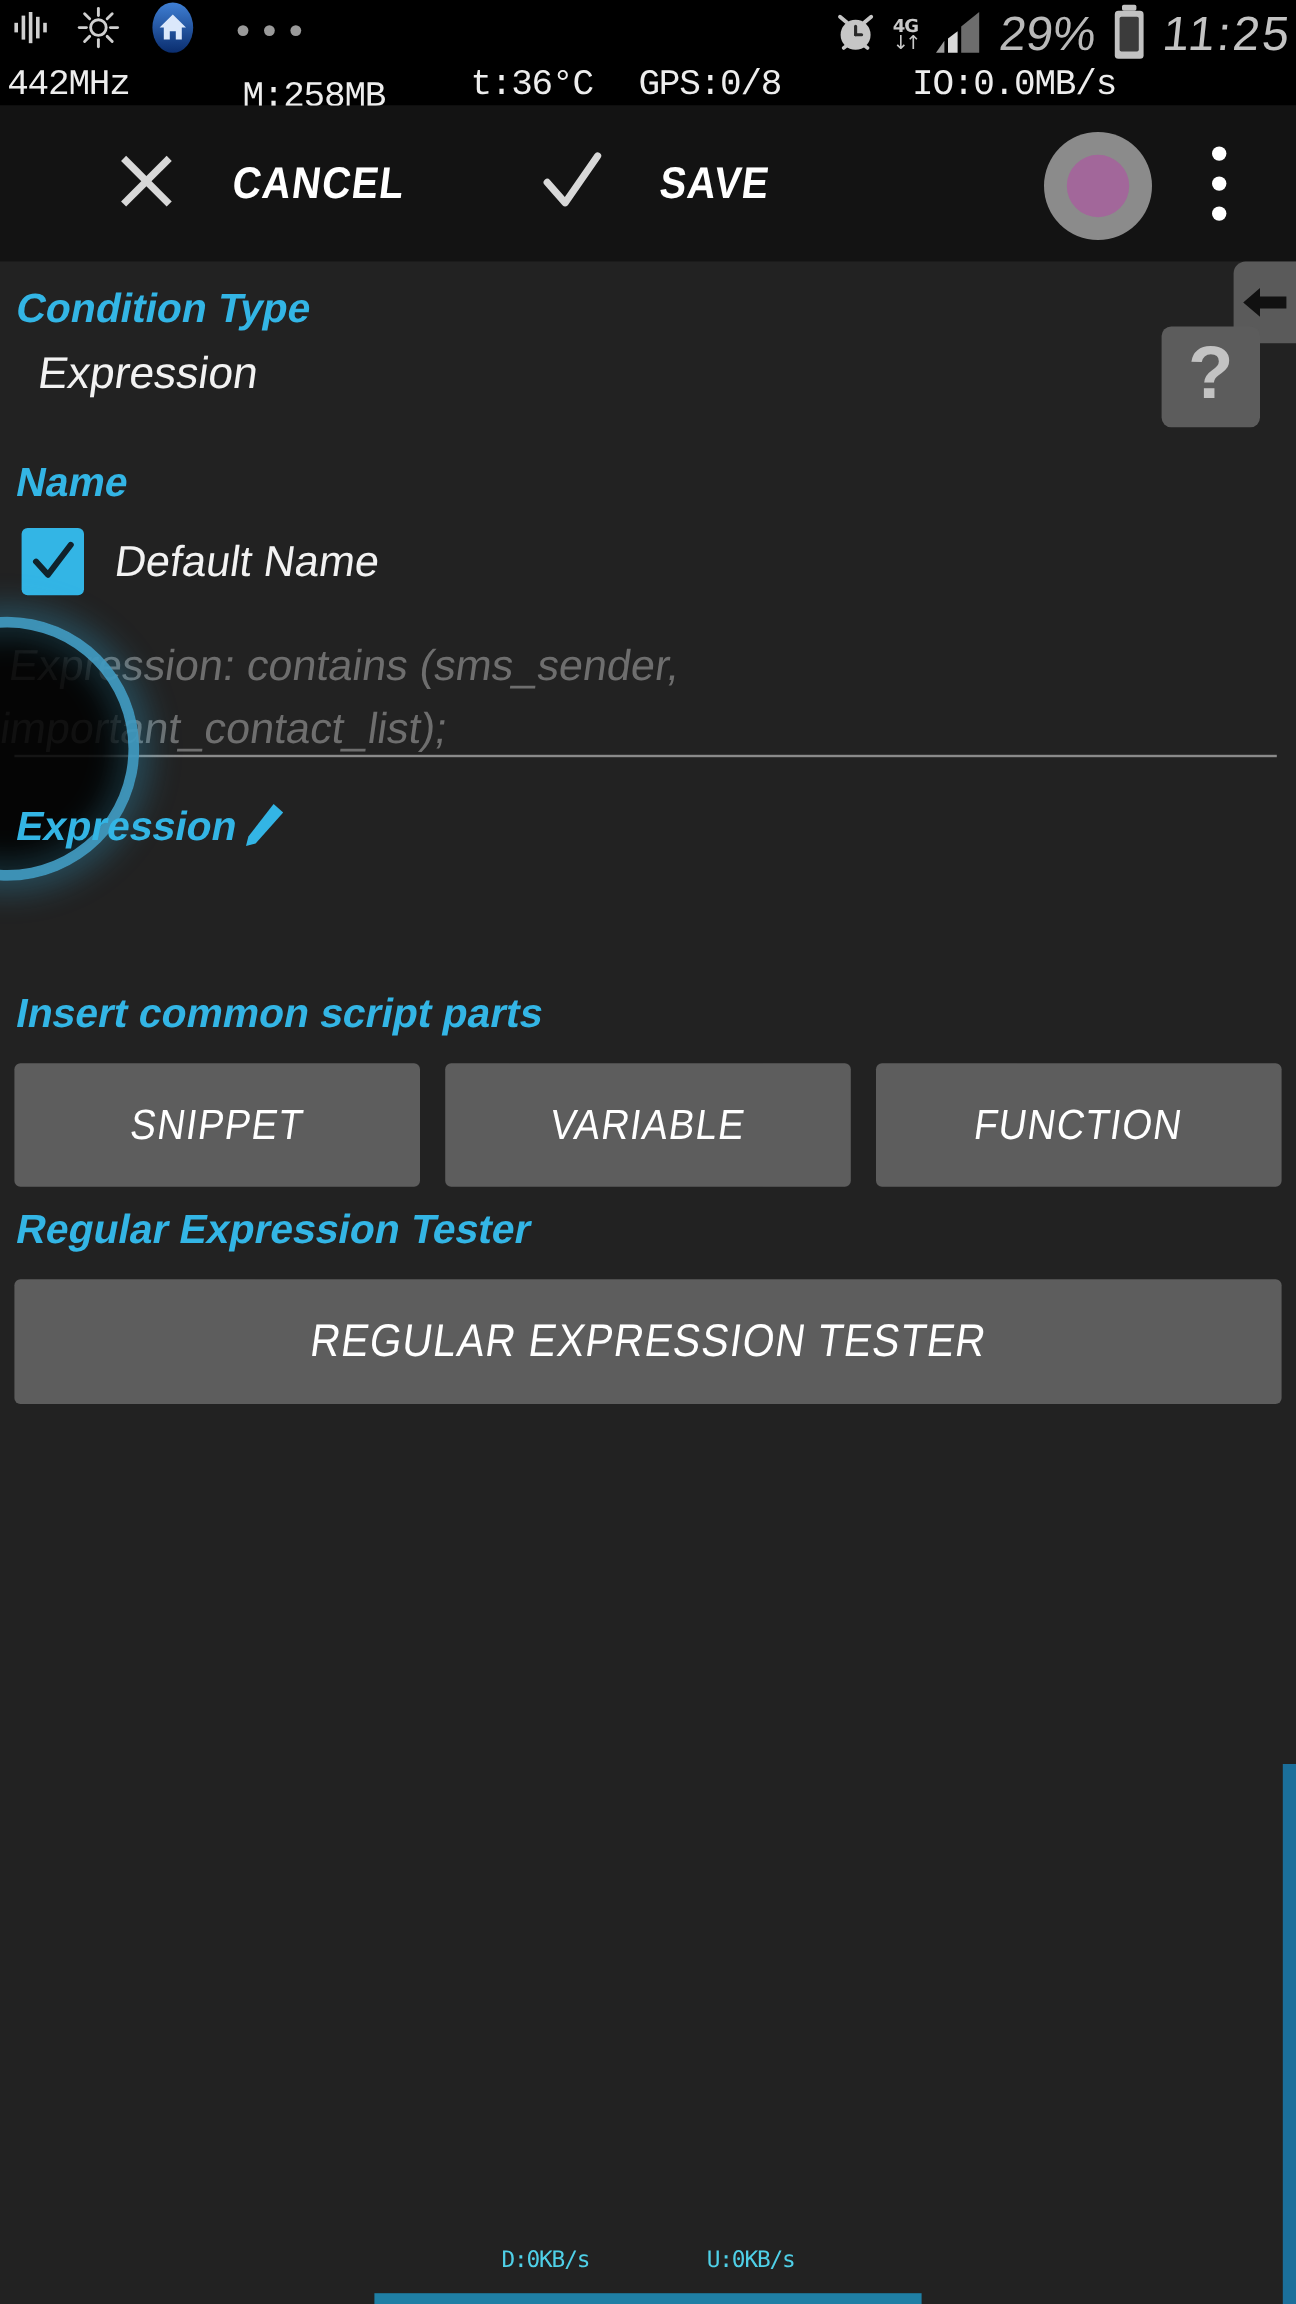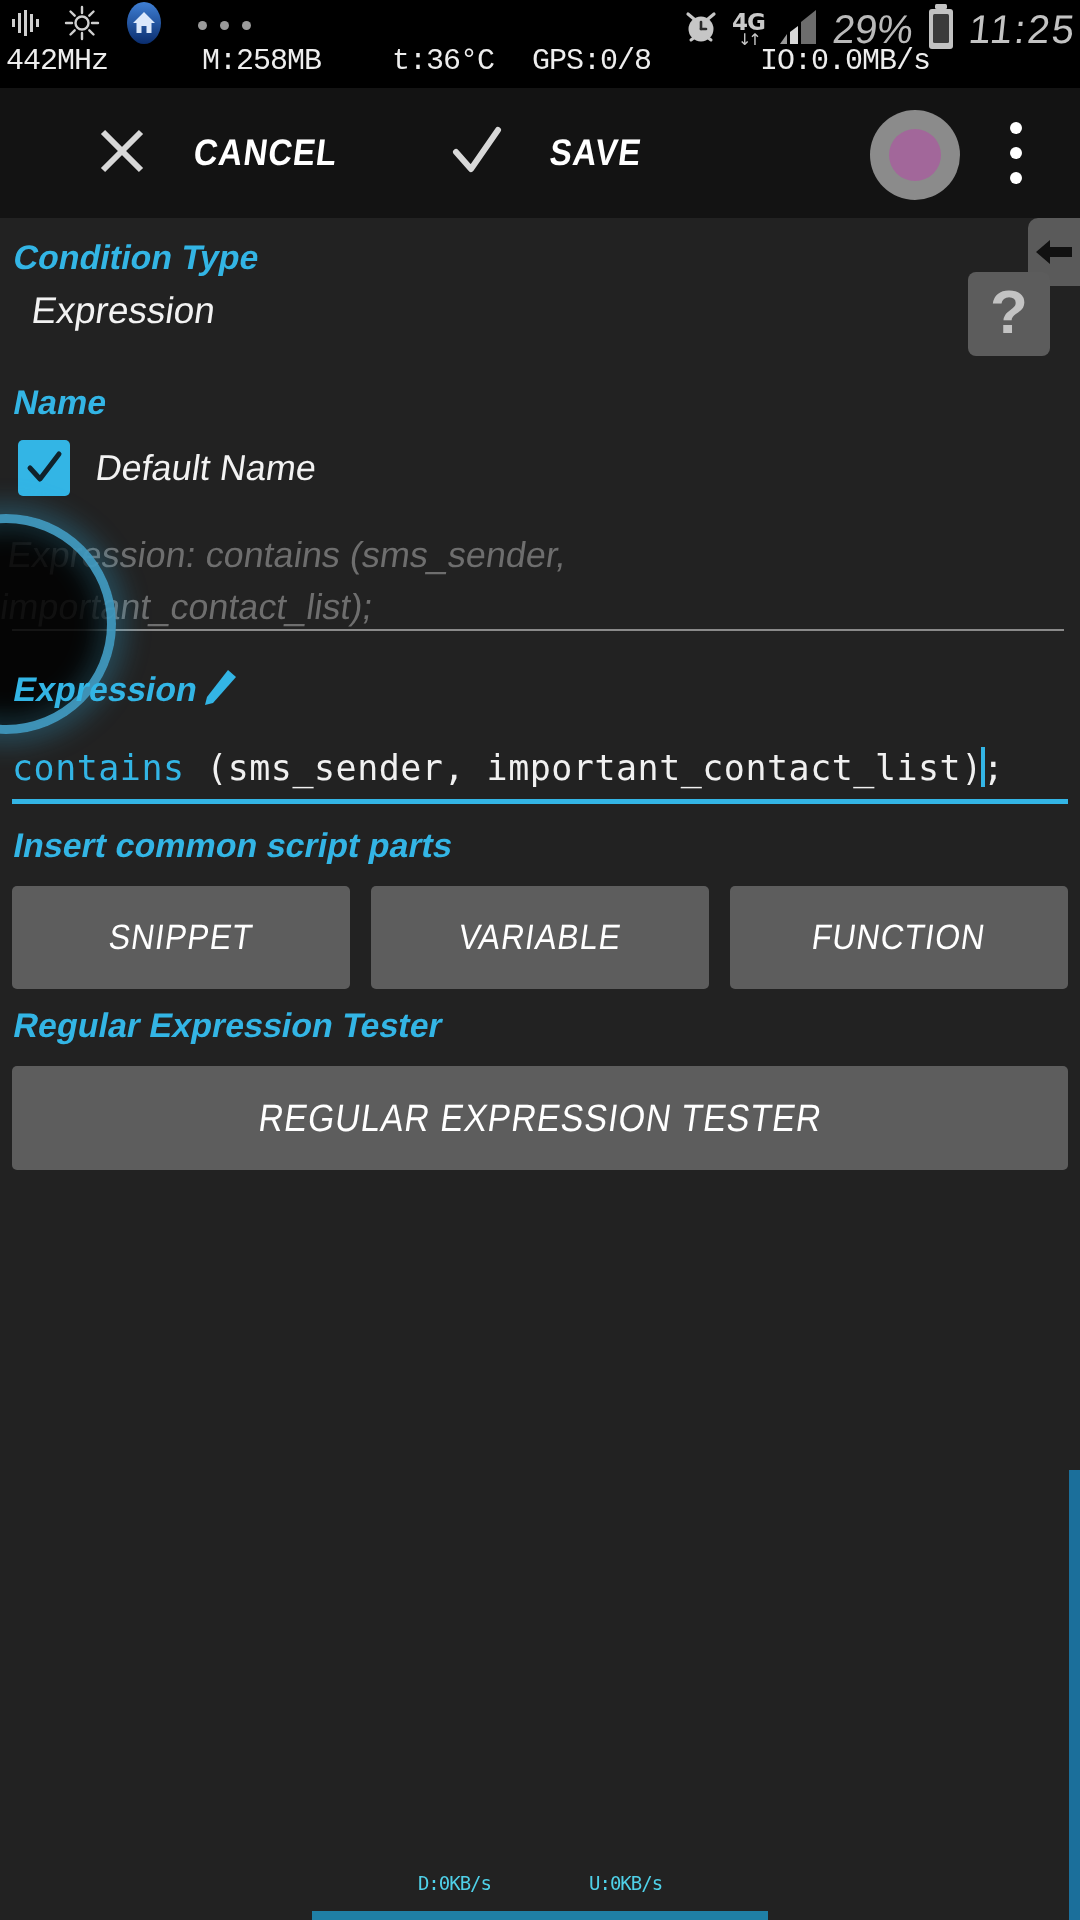--- a/index.html
+++ b/index.html
@@ -25,41 +25,41 @@
   .sb-dot{ width:9px;height:9px;border-radius:50%;background:#9a9a9a; }
 
   .sb-right{
     position:absolute; right:4px; top:0; height:58px;
     display:flex; align-items:center; gap:11px;
   }
   .sb-4g{
     display:flex; flex-direction:column; align-items:center;
     color:#c9c9c9; line-height:1;
   }
-  .sb-4g .g{ font-size:23px; font-weight:bold; font-family:"DejaVu Sans", sans-serif; letter-spacing:-1px;}
+  .sb-4g .g{ font-size:15px; font-weight:bold; font-family:"DejaVu Sans", sans-serif; letter-spacing:-1px;}
   .sb-4g .ar{ font-size:16px; margin-top:-2px; letter-spacing:-3px;}
   .sb-pct{
     font-family:"Liberation Sans", sans-serif;
     font-size:40px; color:#b9b9b9; letter-spacing:0px;
     transform:skewX(-6deg);
   }
   .sb-time{
     font-family:"Liberation Sans", sans-serif;
     font-size:40px; color:#c3c3c3; letter-spacing:2px;
     transform:skewX(-6deg);
   }
   .sb-stats{
     position:absolute; left:6px; top:44px; width:100%;
     display:flex; gap:0px; align-items:center;
     font-family:"DejaVu Sans Mono", monospace;
     font-size:30px; color:#ededed; letter-spacing:-1px;
   }
   .sb-stats span{ display:inline-block;font-family:Liberation Mono, monospace; }
   .st-cpu{ width:196px; }
-  .st-mem{ width:190px; }
+  .st-mem{ width:190px;margin-top:20px; }
   .st-tmp{ width:140px; }
   .st-gps{ width:180px; }
   .st-io{ width:200px;margin-left:48px; }
 
   
   .toolbar{
     position:absolute; top:88px; left:0; width:1080px; height:130px;
     background:#131313;
   }
   .tb-cancel{
@@ -409,23 +409,20 @@
   <div class="ripple"></div>
 
   <span class="lbl" id="expr-label">Expression</span>
 
   <span class="pencil">
     <svg width="44" height="44" viewBox="0 0 44 44">
       <polygon points="31,4 39,11 16,37 8,39 10,31" fill="#33b5e5"></polygon>
     </svg>
   </span>
 
-  <div class="expr-field">
-    <span class="expr-code"><span class="tok-fn">contains</span><span class="tok-txt"> (sms_sender, important_contact_list)</span><span class="caret"></span><span class="tok-txt">;</span></span>
-  </div>
 
   <span class="lbl" id="insert-label">Insert common script parts</span>
 
   <div class="btnrow">
     <div class="btn">
       <span>SNIPPET</span>
     </div>
     <div class="btn">
       <span>VARIABLE</span>
     </div>

